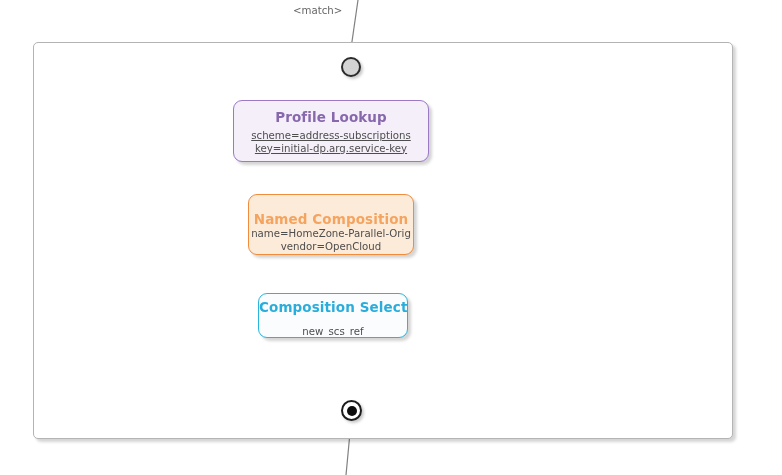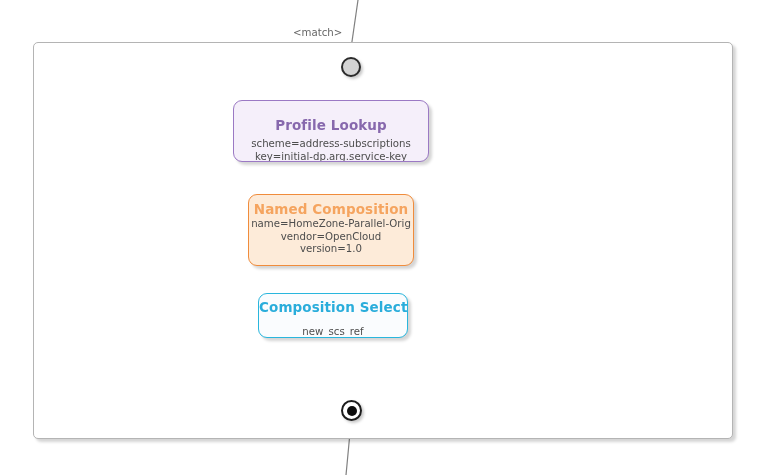--- a/index.html
+++ b/index.html
@@ -70,34 +70,34 @@
   }
 
   
   #node-profile-lookup {
     left: 233px;
     top: 100px;
     width: 196px;
     height: 62px;
     background: #f5effa;
     border-color: #9b79c4;
-    padding-top: 16px;
+    padding-top: 8px;
   }
   #node-profile-lookup .node-title { color: #8768ad; }
-  #node-profile-lookup .node-body { margin-top: 4px; }
+  #node-profile-lookup .node-body { margin-top: 4px; text-decoration: underline; }
 
   
   #node-named-composition {
     left: 248px;
     top: 194px;
     width: 166px;
-    height: 72px;
+    height: 61px;
     background: #fdebd9;
     border-color: #f08c3c;
-    padding-top: 6px;
+    padding-top: 16px;
   }
   #node-named-composition .node-title { color: #f5a45f; }
   #node-named-composition .node-body { margin-top: 0; }
 
   
   #node-composition-selector {
     left: 258px;
     top: 293px;
     width: 150px;
     height: 45px;
@@ -146,21 +146,20 @@
   }
 
   
   .edge-label {
     position: absolute;
     left: 293px;
     top: 5px;
     font-size: 10.2px;
     color: #666666;
     white-space: nowrap;
-    margin-top: 22px;
   }
 </style>
 </head>
 <body>
 
 <div id="diagram-canvas">
 
   <svg id="edge-layer" viewBox="0 0 782 475" width="782" height="475" xmlns="http://www.w3.org/2000/svg">
 
     <g>

